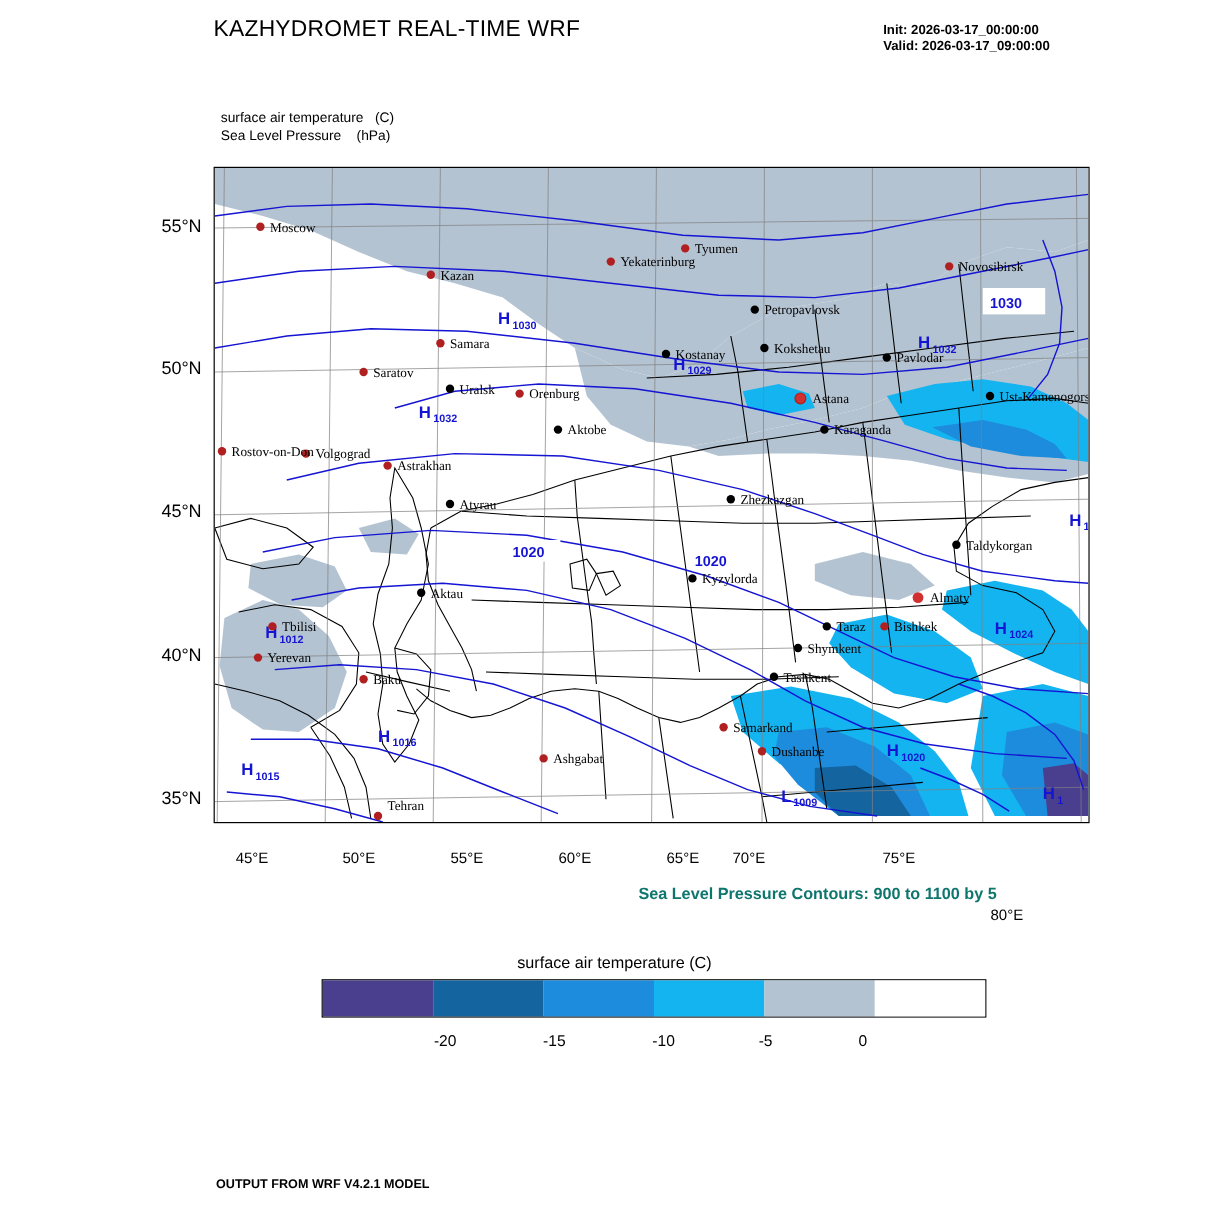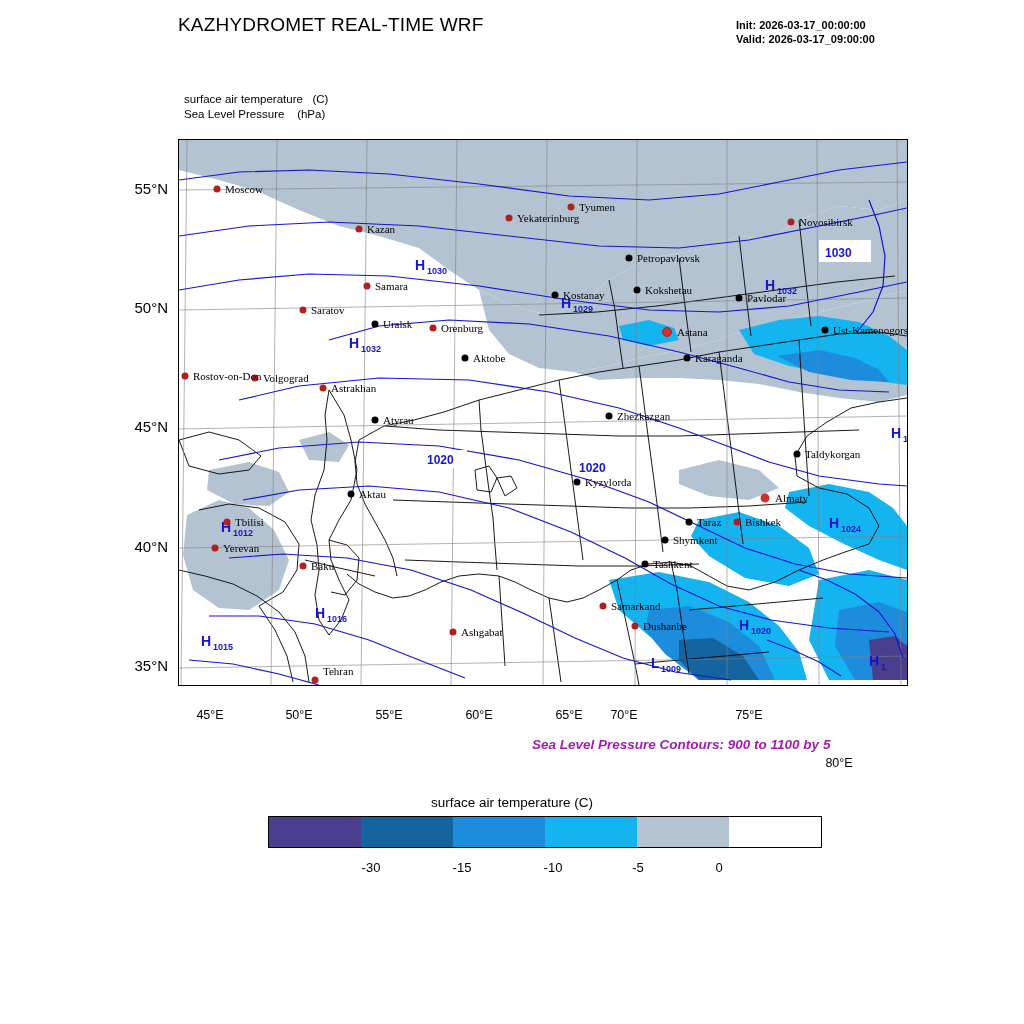--- a/index.html
+++ b/index.html
@@ -30,21 +30,21 @@
     border:1px solid #000;overflow:hidden;background:#ffffff;
   }
   #map-svg{display:block;}
 
   
   .ylab{font-size:15px;text-align:right;width:60px;}
   .xlab{font-size:12.5px;text-align:center;width:60px;}
 
   
   #contour-note{
-    left:532px;top:737px;font-size:13.5px;color:#a21caf;font-weight:bold;font-style:italic;
+    left:532px;top:737px;font-size:13.5px;color:#0f766e;font-weight:bold;
   }
 
   
   #cb-title{left:0;top:795px;width:1024px;text-align:center;font-size:13.5px;}
   #cb-wrap{left:268px;top:816px;width:552px;height:30px;border:1px solid #000;display:flex;}
   #cb-wrap div{height:100%;flex:1 1 0;}
   .cb-tick{font-size:13px;text-align:center;width:60px;top:860px;}
 
   
   #footer{
@@ -342,20 +342,21 @@
 
 <div class="abs" id="cb-title">surface air temperature  (C)</div>
 <div class="abs" id="cb-wrap">
   <div style="background:#4a3f8f"></div>
   <div style="background:#1464a0"></div>
   <div style="background:#1e8cdc"></div>
   <div style="background:#14b4f0"></div>
   <div style="background:#b4c3d2"></div>
   <div style="background:#ffffff"></div>
 </div>
-<div class="abs cb-tick" style="left:341px;">-30</div>
+<div class="abs cb-tick" style="left:341px;">-20</div>
 <div class="abs cb-tick" style="left:432px;">-15</div>
 <div class="abs cb-tick" style="left:523px;">-10</div>
 <div class="abs cb-tick" style="left:608px;">-5</div>
 <div class="abs cb-tick" style="left:689px;">0</div>
 
 <div class="abs" id="footer">
+  <div>OUTPUT FROM WRF V4.2.1 MODEL</div>
 </div>
 
 </body></html>

